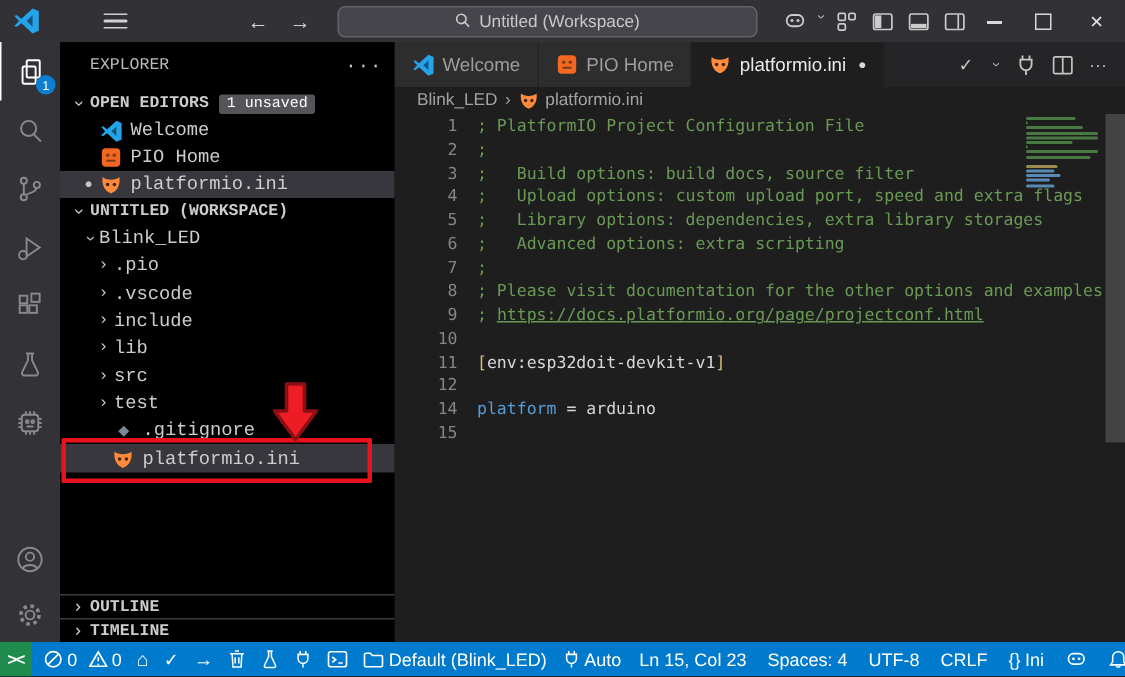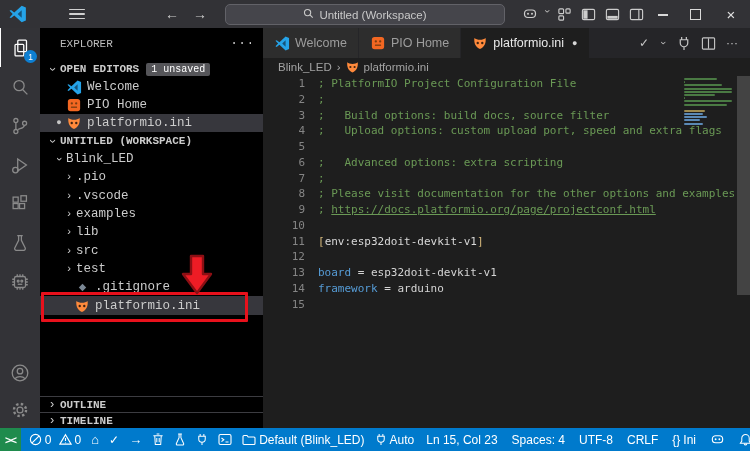--- a/index.html
+++ b/index.html
@@ -288,21 +288,21 @@
           <div class="tree-row" style="padding-left: 22px;">
             <span class="chev">›</span>
             <span>.pio</span>
           </div>
           <div class="tree-row" style="padding-left: 22px;">
             <span class="chev">›</span>
             <span>.vscode</span>
           </div>
           <div class="tree-row" style="padding-left: 22px;">
             <span class="chev">›</span>
-            <span>examples</span>
+            <span>include</span>
           </div>
           <div class="tree-row" style="padding-left: 22px;">
             <span class="chev">›</span>
             <span>lib</span>
           </div>
           <div class="tree-row" style="padding-left: 22px;">
             <span class="chev">›</span>
             <span>src</span>
           </div>
           <div class="tree-row" style="padding-left: 22px;">
@@ -403,30 +403,29 @@
             </svg>
           </span>
         <span class="bc-item">platformio.ini</span>
       </div>
       <div class="code-wrap">
         <div id="code">
             <div class="code-line"><span class="ln">1</span><span class="lc"><span class="tok-comment">; PlatformIO Project Configuration File</span></span></div>
             <div class="code-line"><span class="ln">2</span><span class="lc"><span class="tok-comment">;</span></span></div>
             <div class="code-line"><span class="ln">3</span><span class="lc"><span class="tok-comment">;   Build options: build docs, source filter</span></span></div>
             <div class="code-line"><span class="ln">4</span><span class="lc"><span class="tok-comment">;   Upload options: custom upload port, speed and extra flags</span></span></div>
-            <div class="code-line"><span class="ln">5</span></div>
+            <div class="code-line"><span class="ln">5</span><span class="lc"><span class="tok-comment">;   Library options: dependencies, extra library storages</span></span></div>
             <div class="code-line"><span class="ln">6</span><span class="lc"><span class="tok-comment">;   Advanced options: extra scripting</span></span></div>
             <div class="code-line"><span class="ln">7</span><span class="lc"><span class="tok-comment">;</span></span></div>
             <div class="code-line"><span class="ln">8</span><span class="lc"><span class="tok-comment">; Please visit documentation for the other options and examples</span></span></div>
             <div class="code-line"><span class="ln">9</span><span class="lc"><span class="tok-comment">; </span><span class="tok-link">https://docs.platformio.org/page/projectconf.html</span></span></div>
             <div class="code-line"><span class="ln">10</span><span class="lc"></span></div>
             <div class="code-line"><span class="ln">11</span><span class="lc"><span class="tok-bracket">[</span><span class="tok-section">env:esp32doit-devkit-v1</span><span class="tok-bracket">]</span></span></div>
             <div class="code-line"><span class="ln">12</span></div>
-            <div class="code-line"><span class="ln">13</span><span class="lc"><span class="tok-key">board</span><span class="tok-plain"> = </span><span class="tok-plain">esp32doit-devkit-v1</span></span></div>
-            <div class="code-line"><span class="ln">14</span><span class="lc"><span class="tok-key">framework</span><span class="tok-plain"> = </span><span class="tok-plain">arduino</span></span></div>
+            <div class="code-line"><span class="ln">14</span><span class="lc"><span class="tok-key">platform</span><span class="tok-plain"> = </span><span class="tok-plain">arduino</span></span></div>
             <div class="code-line current"><span class="ln">15</span></div>
           </div>
         <div class="minimap" id="minimap">
             <div class="mm-bar" style="width: 33.15px; background: rgb(74, 122, 67);"></div>
             <div class="mm-bar" style="width: 0.85px; background: rgb(74, 122, 67);"></div>
             <div class="mm-bar" style="width: 38.25px; background: rgb(74, 122, 67);"></div>
             <div class="mm-bar" style="width: 48px; background: rgb(74, 122, 67);"></div>
             <div class="mm-bar" style="width: 48px; background: rgb(74, 122, 67);"></div>
             <div class="mm-bar" style="width: 31.45px; background: rgb(74, 122, 67);"></div>
             <div class="mm-bar" style="width: 0.85px; background: rgb(74, 122, 67);"></div>

